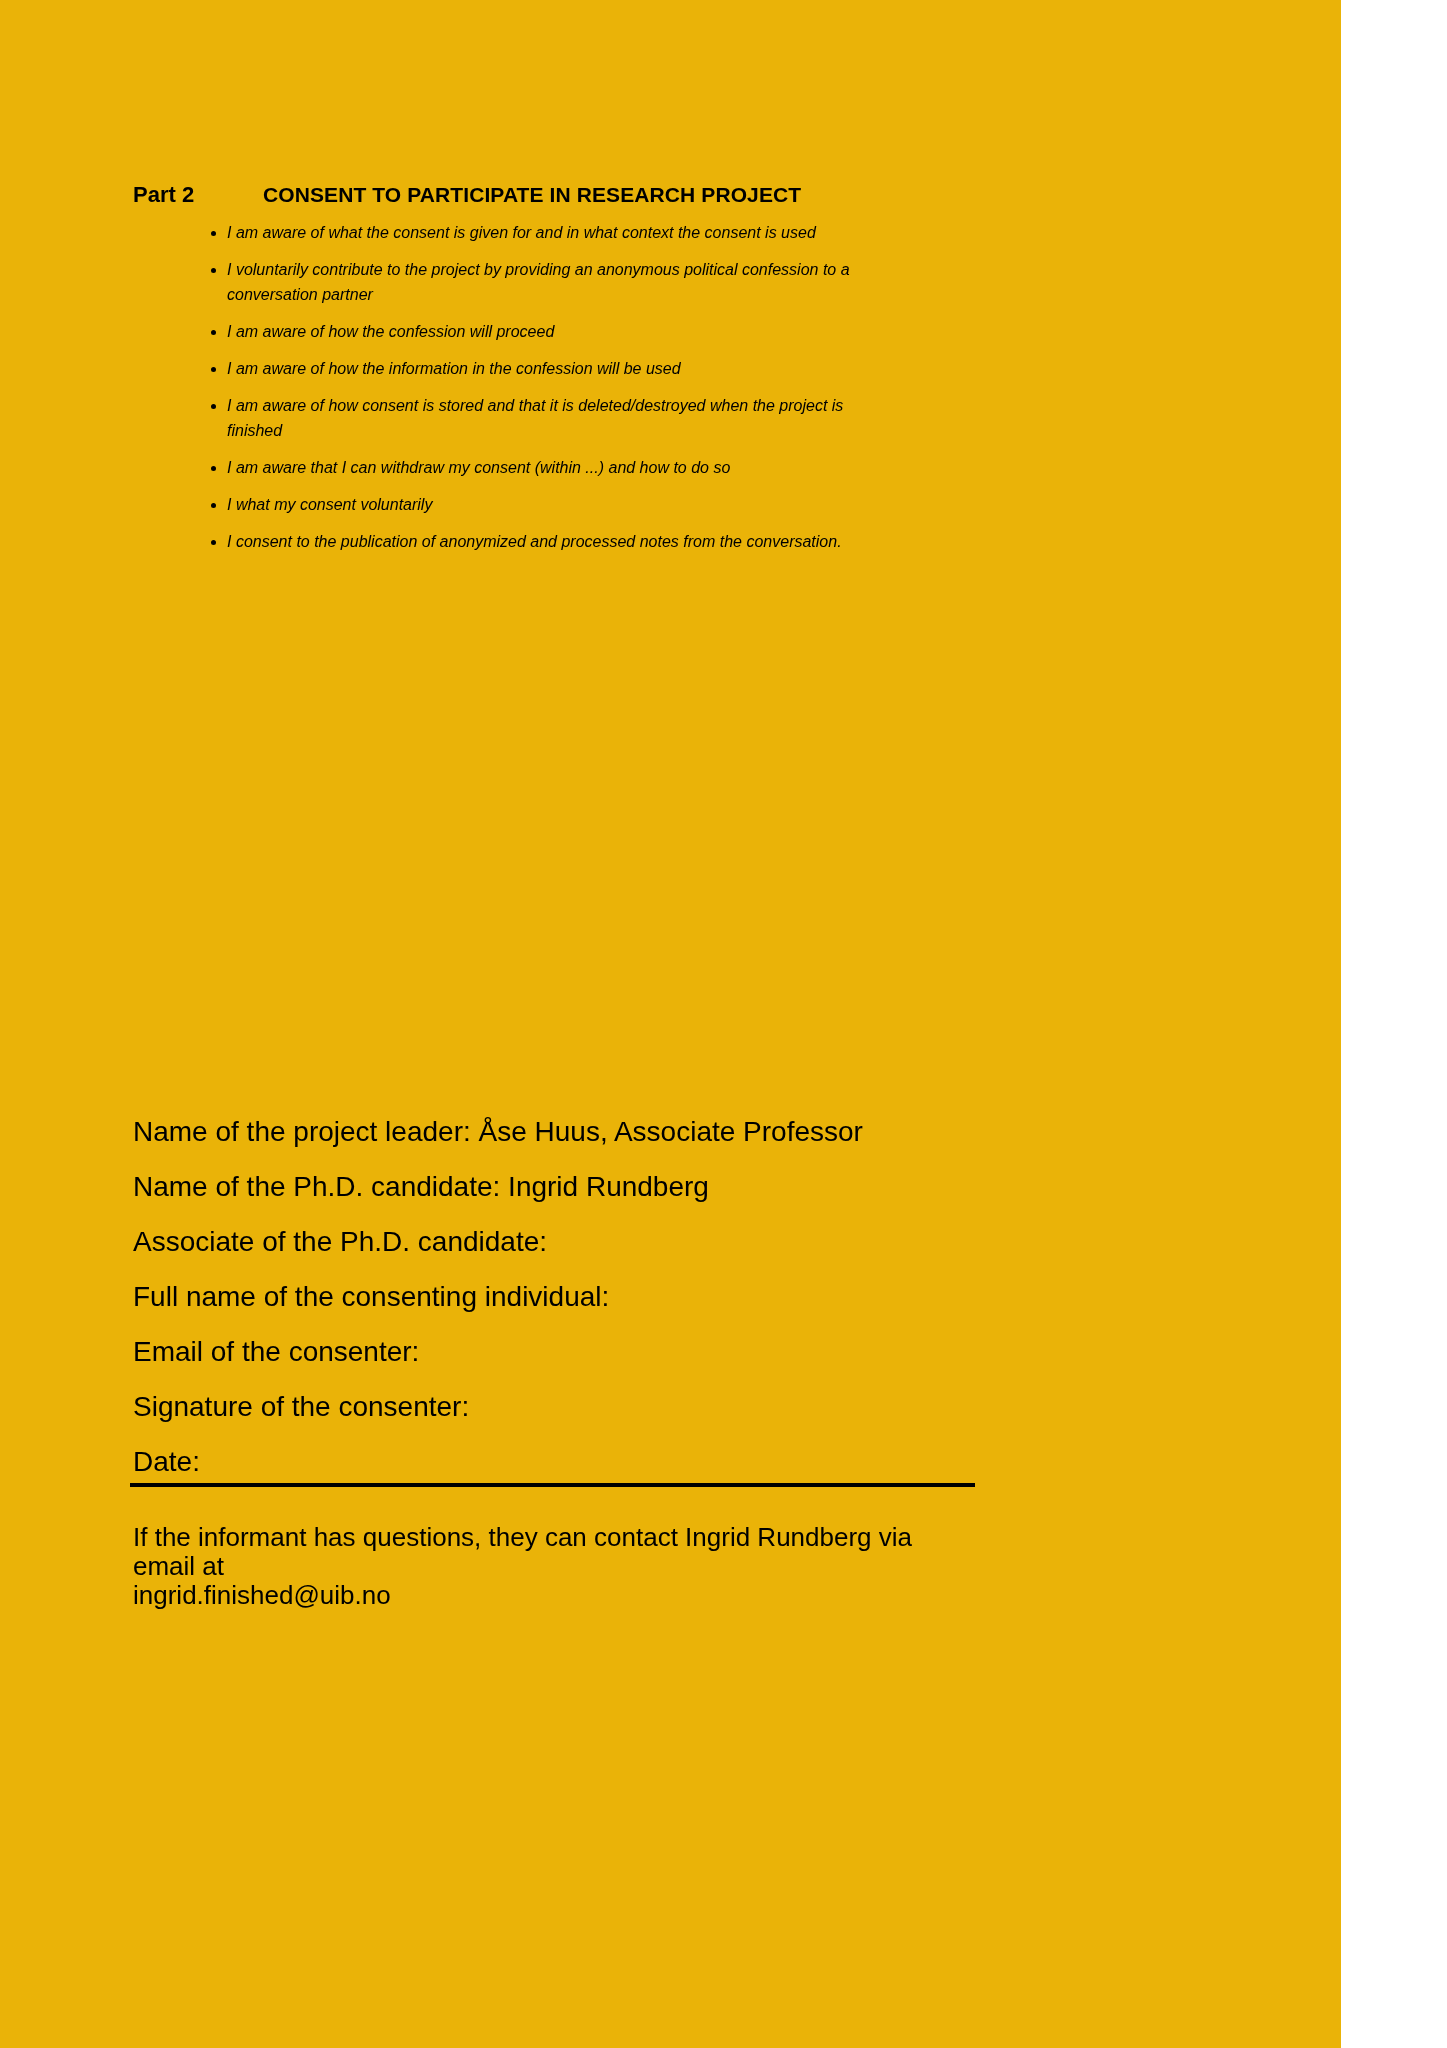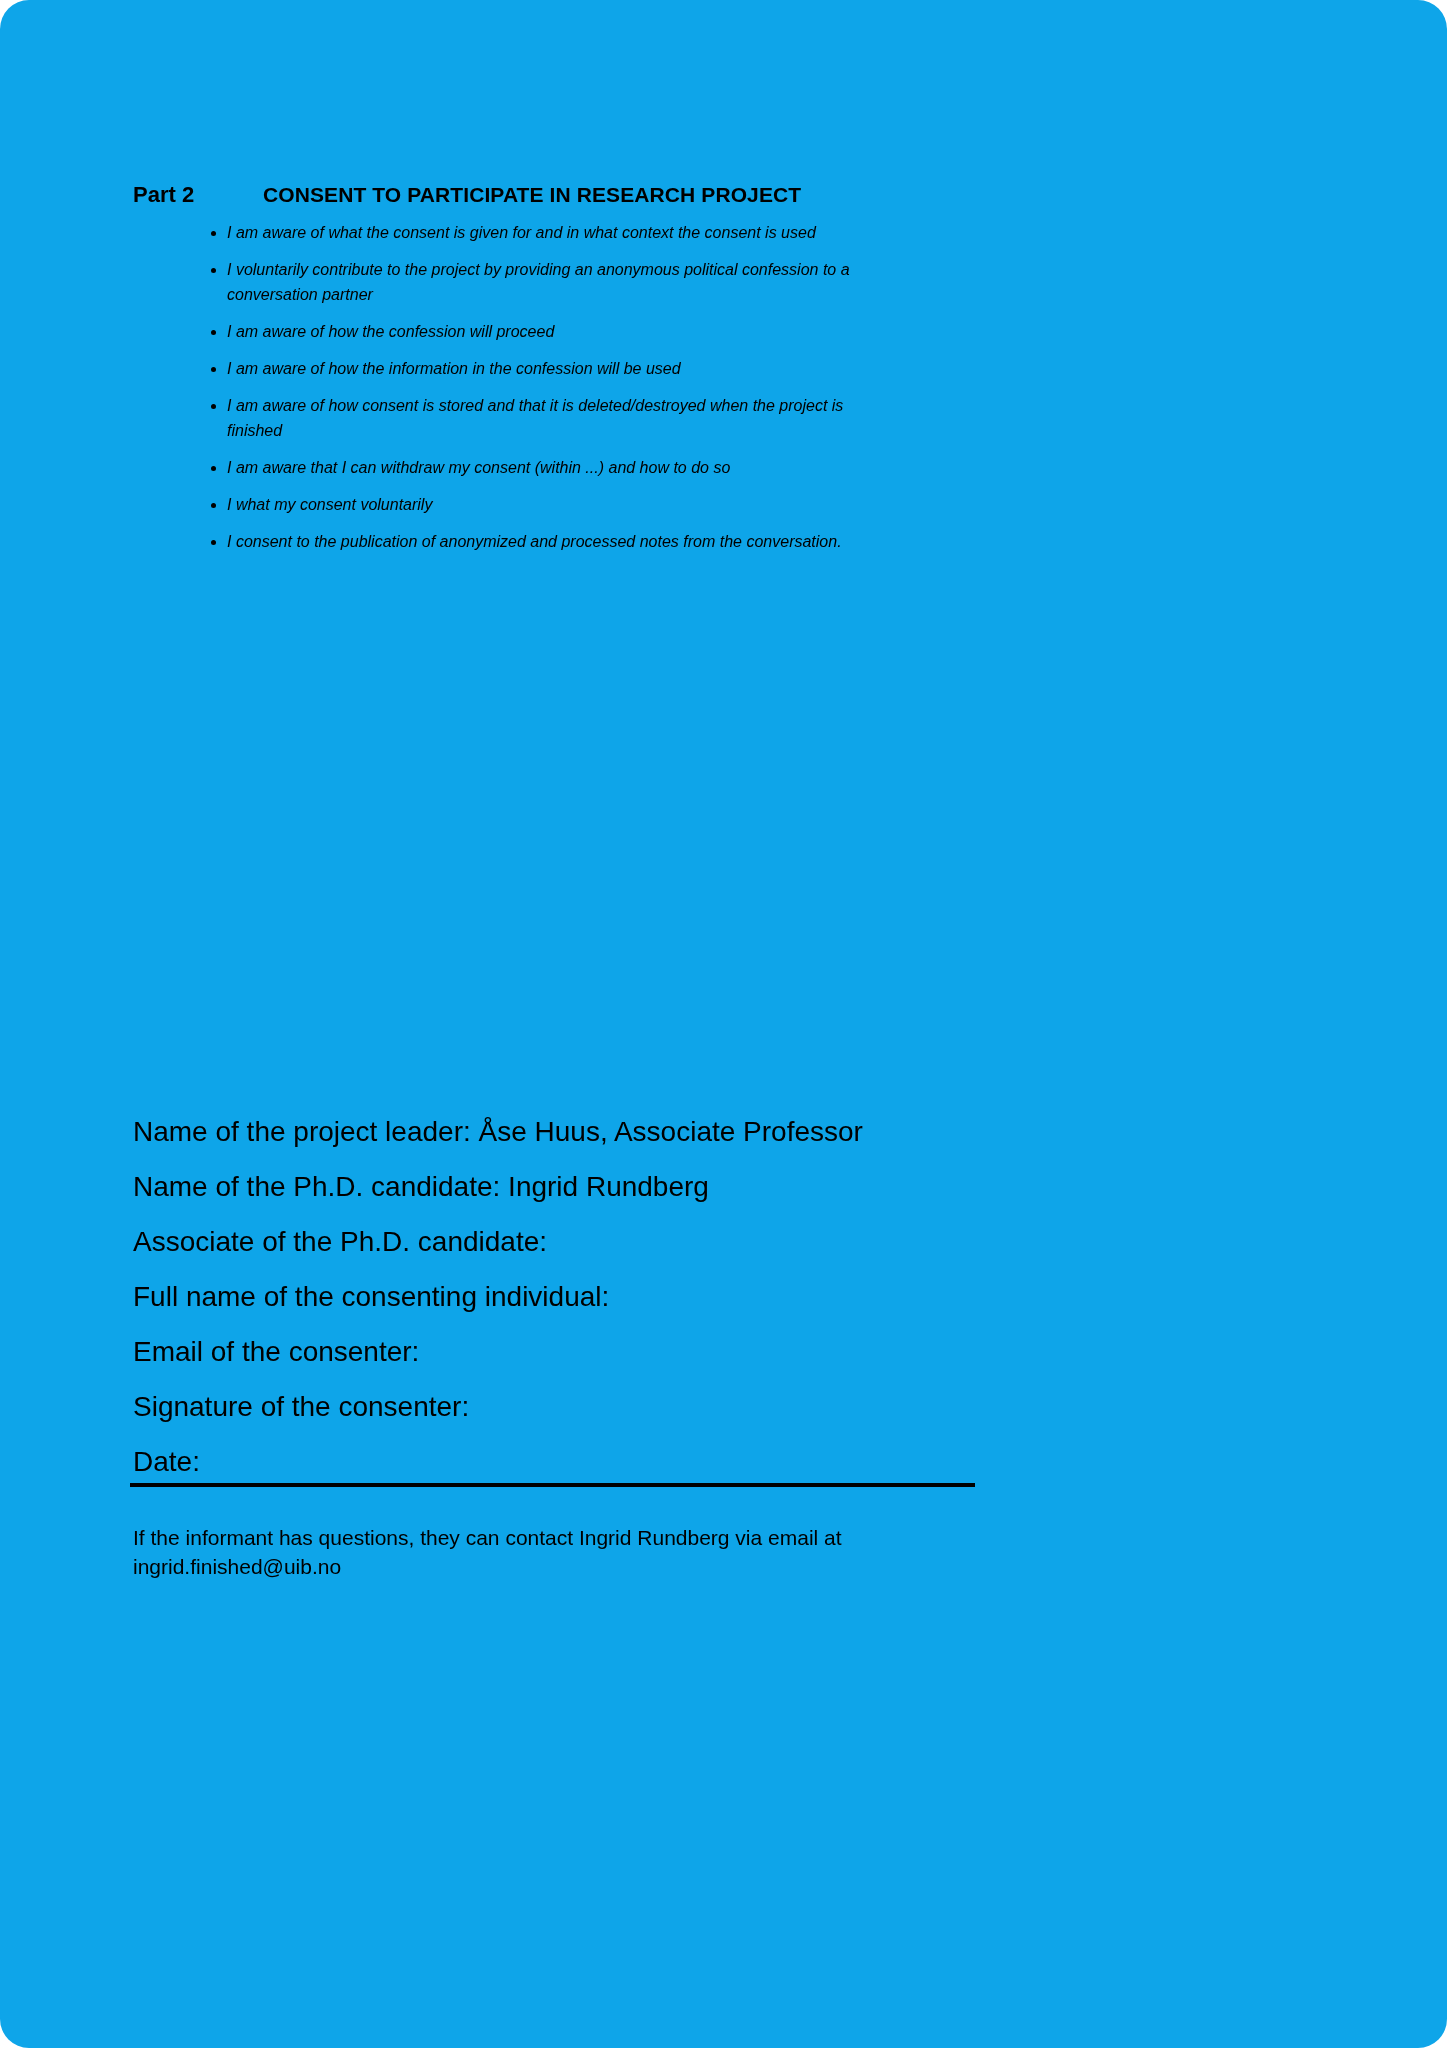--- a/index.html
+++ b/index.html
@@ -2,27 +2,26 @@
 <html><head>
 <meta charset="utf-8">
 <style>
   html, body {
     margin: 0;
     padding: 0;
     background: #ffffff;
   }
   .page {
     position: relative;
-    width: 1447px;
+    width: 1341px;
     height: 2048px;
-    background: #0ea5e9;
+    background: #eab308;
     color: #000000;
     font-family: "Liberation Sans", sans-serif;
     overflow: hidden;
-    border-radius: 29px;
   }
   .content {
     position: absolute;
     left: 133px;
     top: 133px;
     width: 848px;
   }
   .heading-row {
     display: flex;
     align-items: baseline;
@@ -65,21 +64,21 @@
     margin: 0;
   }
   .signature-rule {
     border: none;
     border-top: 4px solid #000000;
     width: 845px;
     margin: 8px 0 0 -3px;
   }
   p.footer-note {
     margin: 36px 0 0 0;
-    font-size: 21px;
+    font-size: 26px;
     line-height: 29px;
   }
 </style>
 </head>
 <body>
 
 <div class="page">
   <div class="content">
 
     <div class="heading-row">

